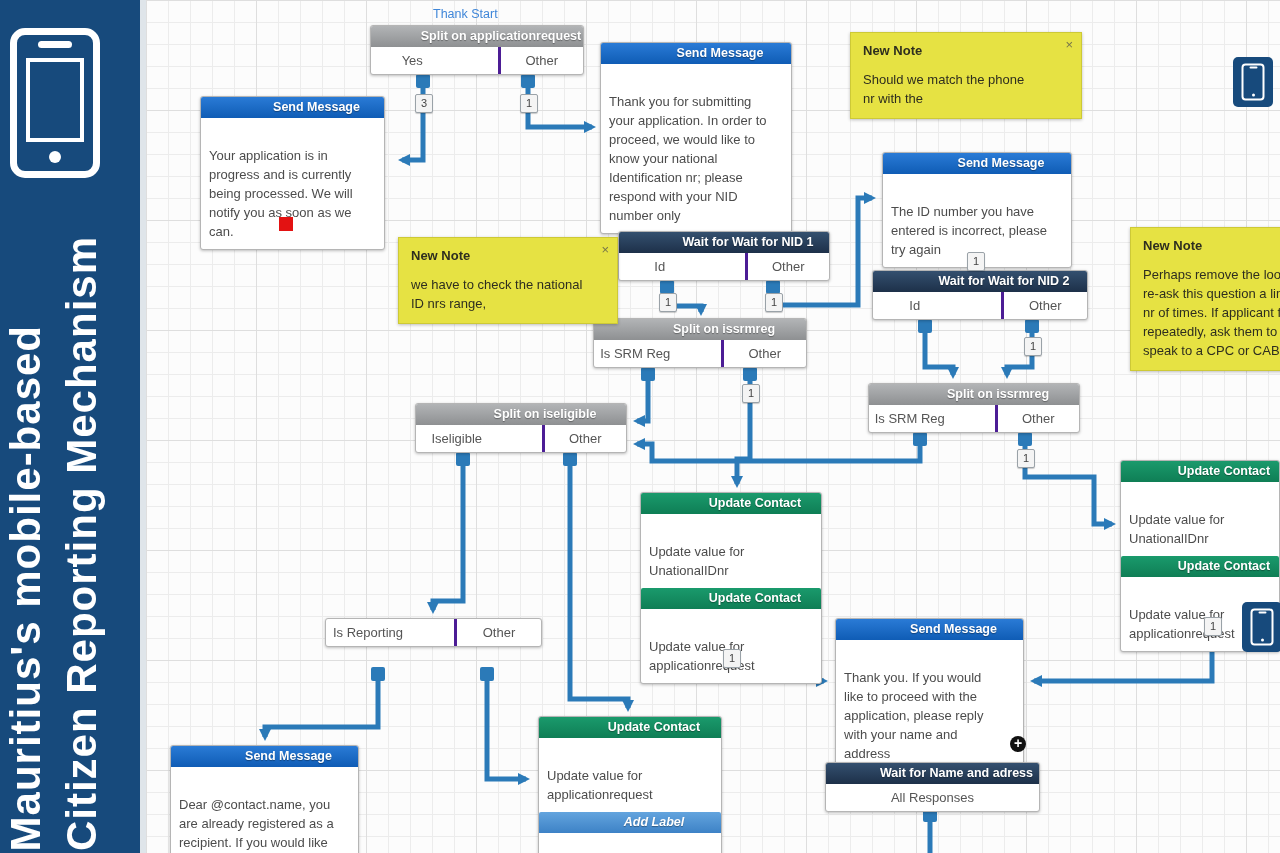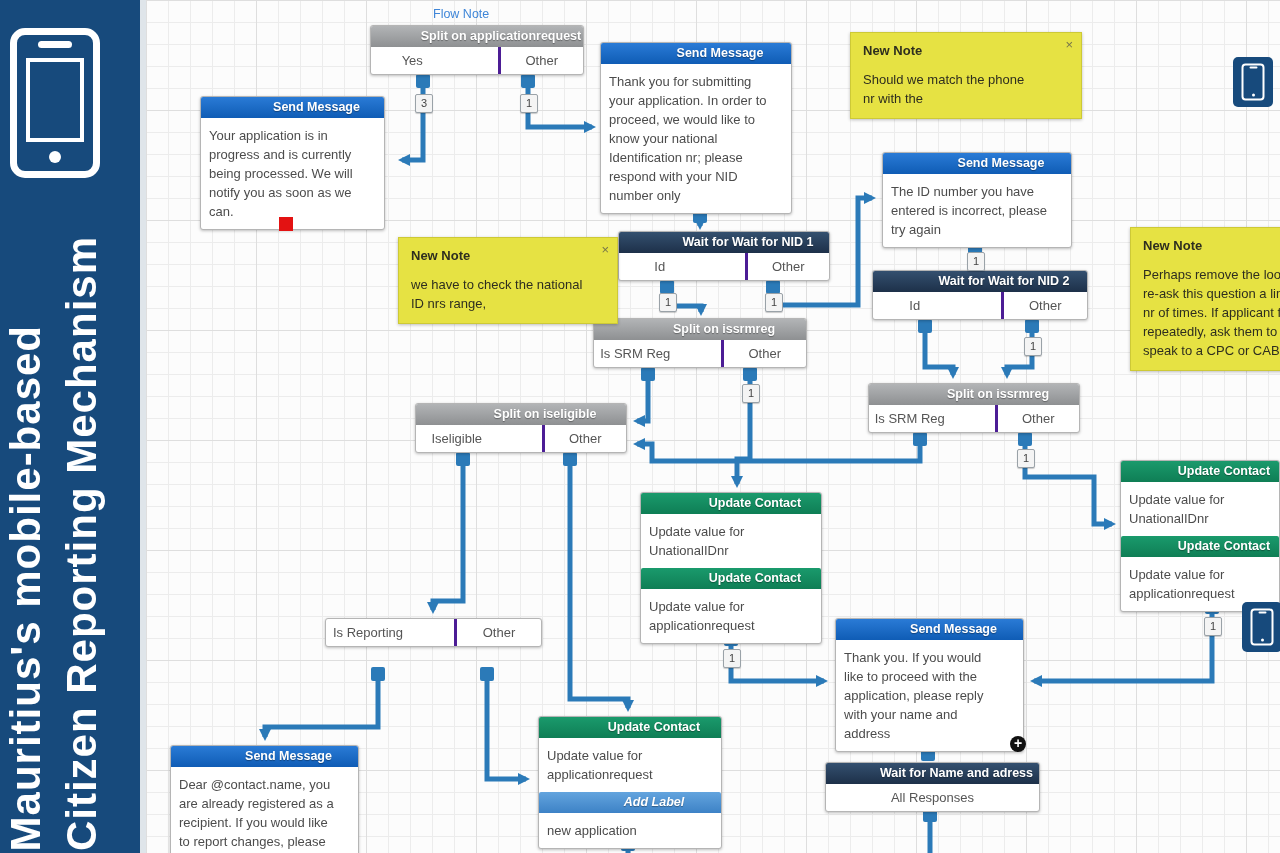--- a/index.html
+++ b/index.html
@@ -33,21 +33,21 @@
   .hdr{height:21px;line-height:21px;text-align:center;color:#fff;font-size:12.5px;font-weight:bold;
        text-shadow:0 1px 1px rgba(0,0,0,.35);border-radius:2px 2px 0 0;position:relative;padding-left:48px;}
   .hdr.msg{background:linear-gradient(#2a7bd6,#0f5cb5);}
   .hdr.wait{background:linear-gradient(#34506f,#1d3049);}
   .hdr.split{background:linear-gradient(#b2b4b6,#8e9092);}
   .hdr.update{background:linear-gradient(#1a9a6c,#0f7e55);}
   .hdr.label{background:linear-gradient(#63a4de,#3d82c6);font-style:italic;}
   .cells{display:flex;gap:44px;}
   .cell{flex:1;text-align:center;padding:6px 2px;font-size:13px;color:#555;}
   .cell + .cell{border-left:3px solid #4c1d95;}
-  .body{padding:8px;font-size:13px;line-height:19px;color:#4c4c4c;white-space:pre-line;}
+  .body{padding:8px;font-size:13px;line-height:19px;color:#4c4c4c;white-space:pre-line;margin-top:20px;}
   
   .note{position:absolute;background:#e6e243;border:1px solid #cdc936;padding:10px 12px;
         box-shadow:0 1px 3px rgba(0,0,0,.25);z-index:2;}
   .note-title{font-size:13px;font-weight:bold;color:#2e2e1f;margin-bottom:12px;}
   .note-body{font-size:13px;line-height:19px;color:#2e2e1f;white-space:pre-line;}
   .note .x{position:absolute;top:4px;right:8px;font-size:13px;color:#77764a;cursor:pointer;}
   
   .badge{position:absolute;width:16px;height:17px;background:#f4f4f4;border:1px solid #9aa2a8;
          border-radius:2px;font-size:11px;line-height:17px;text-align:center;color:#444;
          box-shadow:0 1px 1px rgba(0,0,0,.2);z-index:3;}
@@ -128,21 +128,21 @@
       <rect x="371" y="667" width="14" height="14" rx="2"></rect>
       <rect x="480" y="667" width="14" height="14" rx="2"></rect>
       <rect x="724" y="632" width="14" height="14" rx="2"></rect>
       <rect x="1205" y="600" width="14" height="14" rx="2"></rect>
       <rect x="921" y="747" width="14" height="14" rx="2"></rect>
       <rect x="923" y="808" width="14" height="14" rx="2"></rect>
       <rect x="621" y="837" width="14" height="14" rx="2"></rect>
     </g>
   </svg>
 
-  <div class="flow-start">Flow Note</div>
+  <div class="flow-start">Thank Start</div>
 
   <div class="node" style="left:370px;top:25px;width:212px">
     <div class="hdr split">Split on applicationrequest</div>
     <div class="cells">
       <div class="cell">Yes</div>
       <div class="cell">Other</div>
     </div>
   </div>
 
   <div class="node" style="left:200px;top:96px;width:183px">

